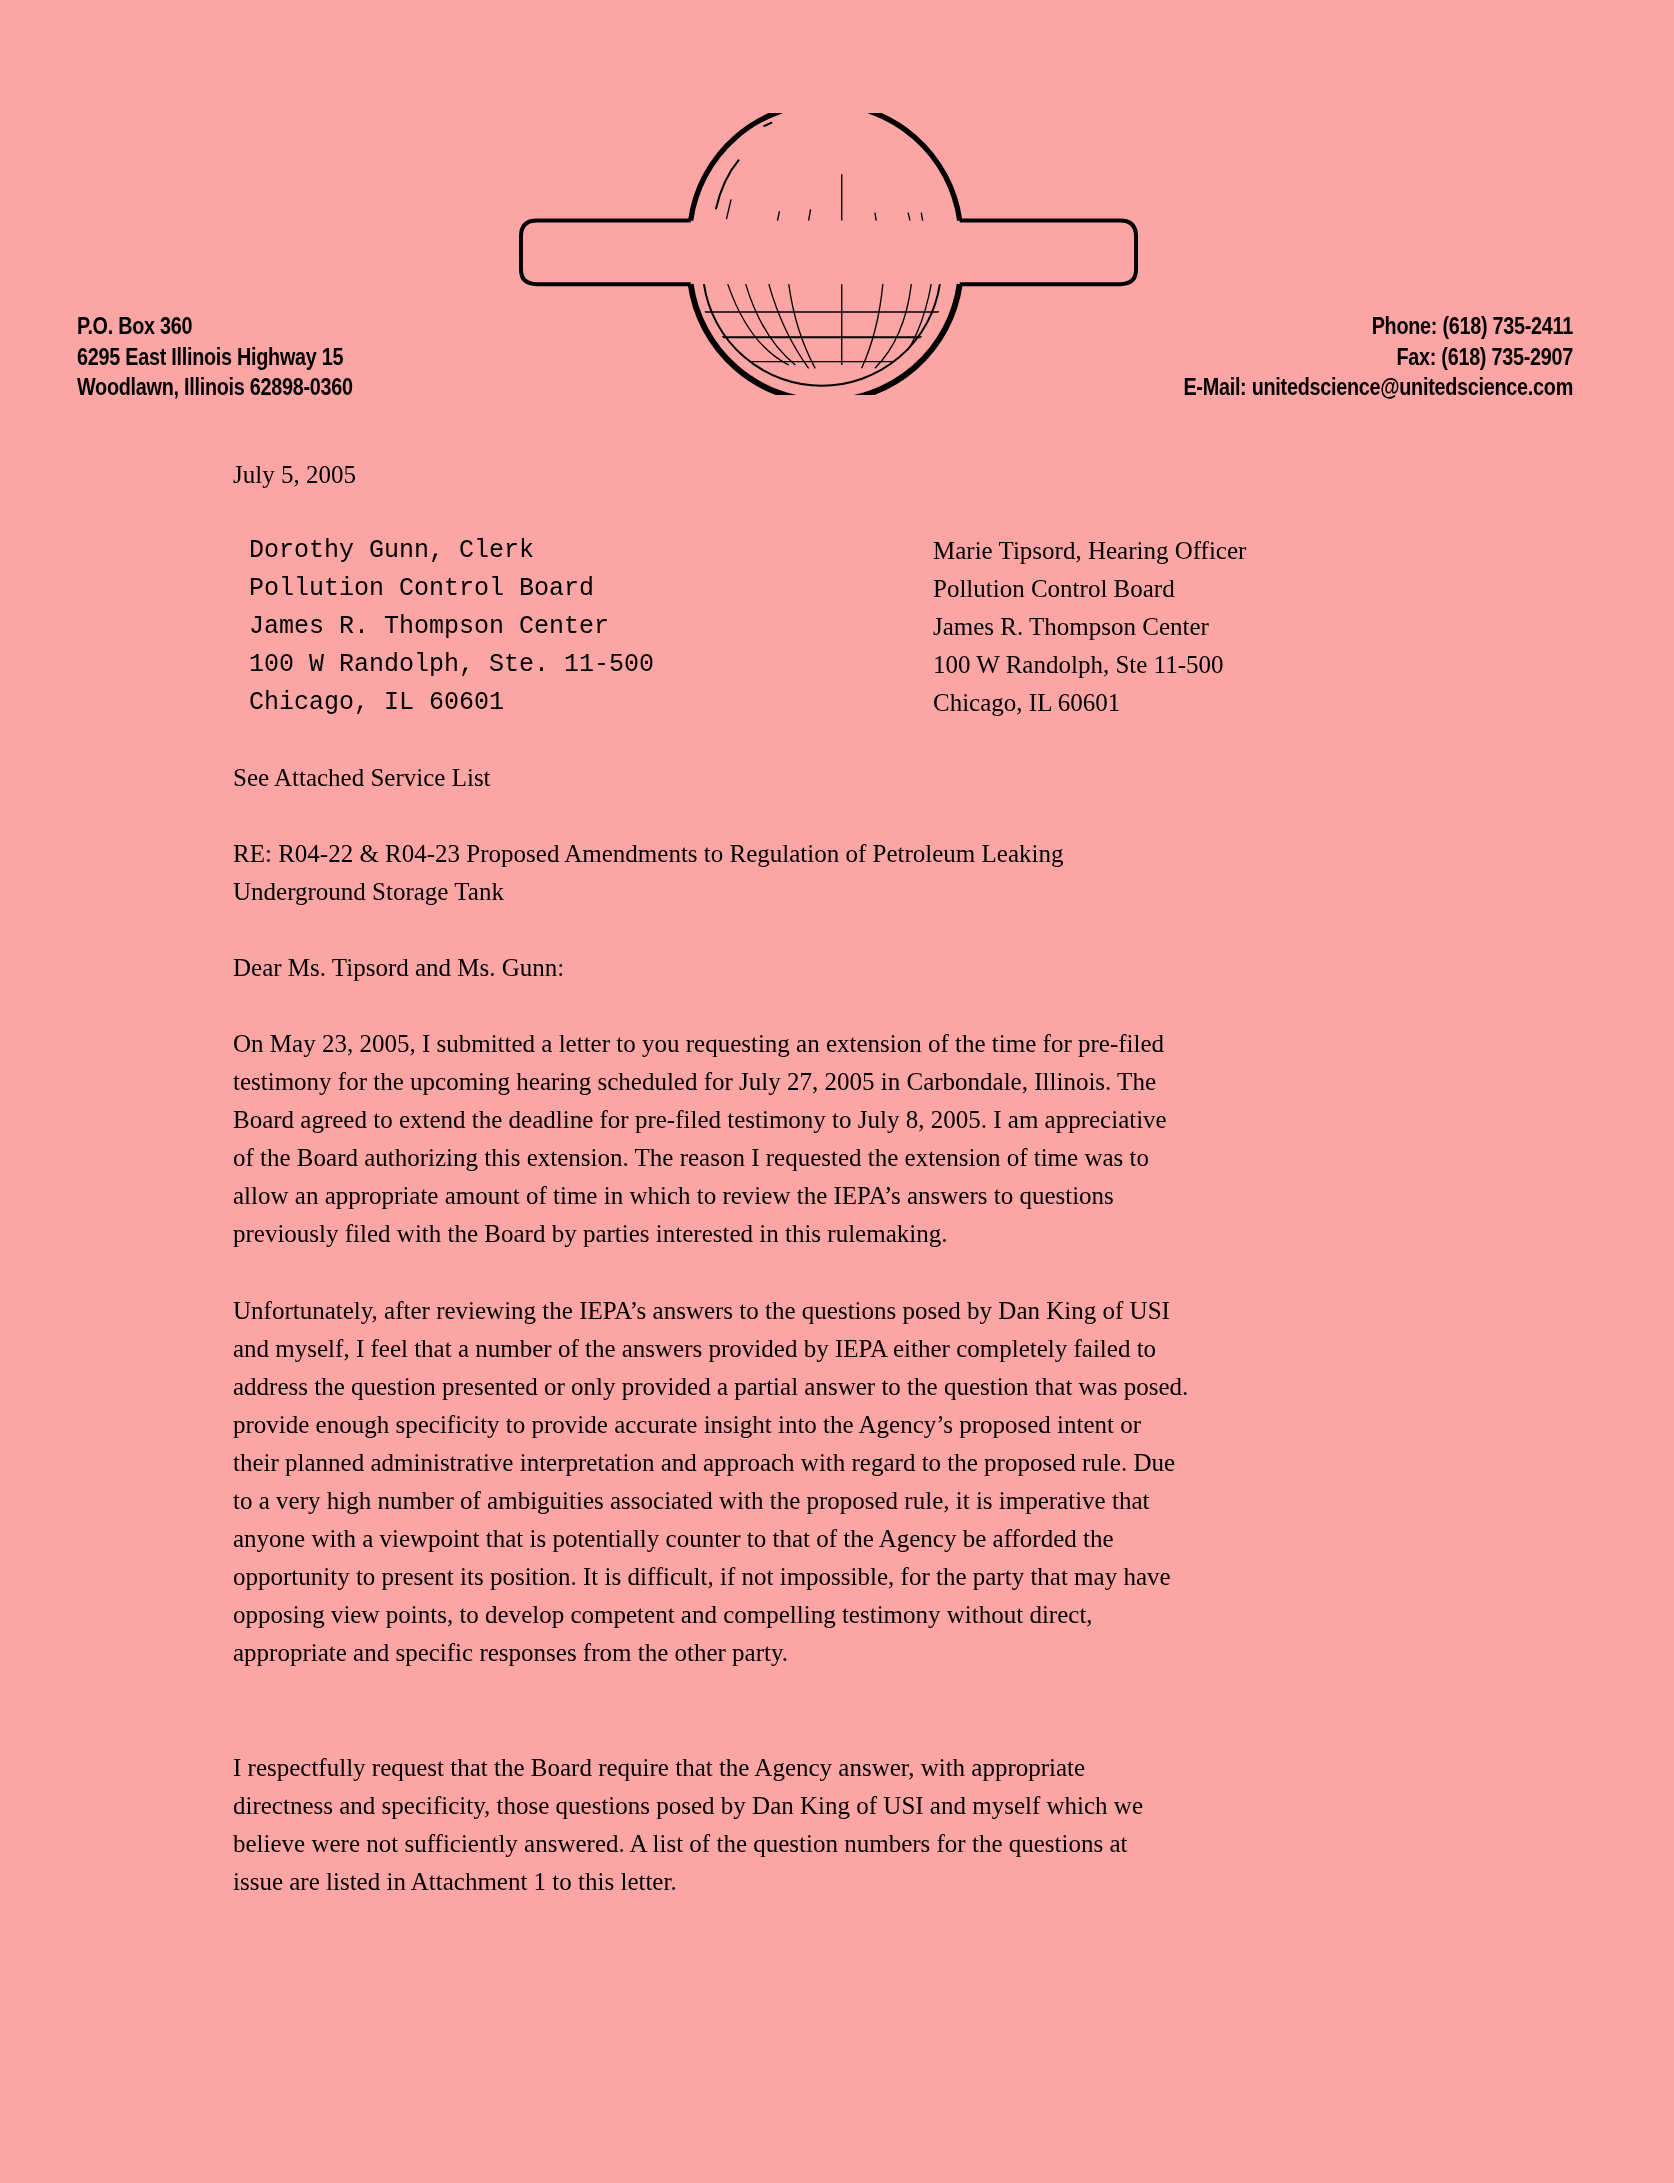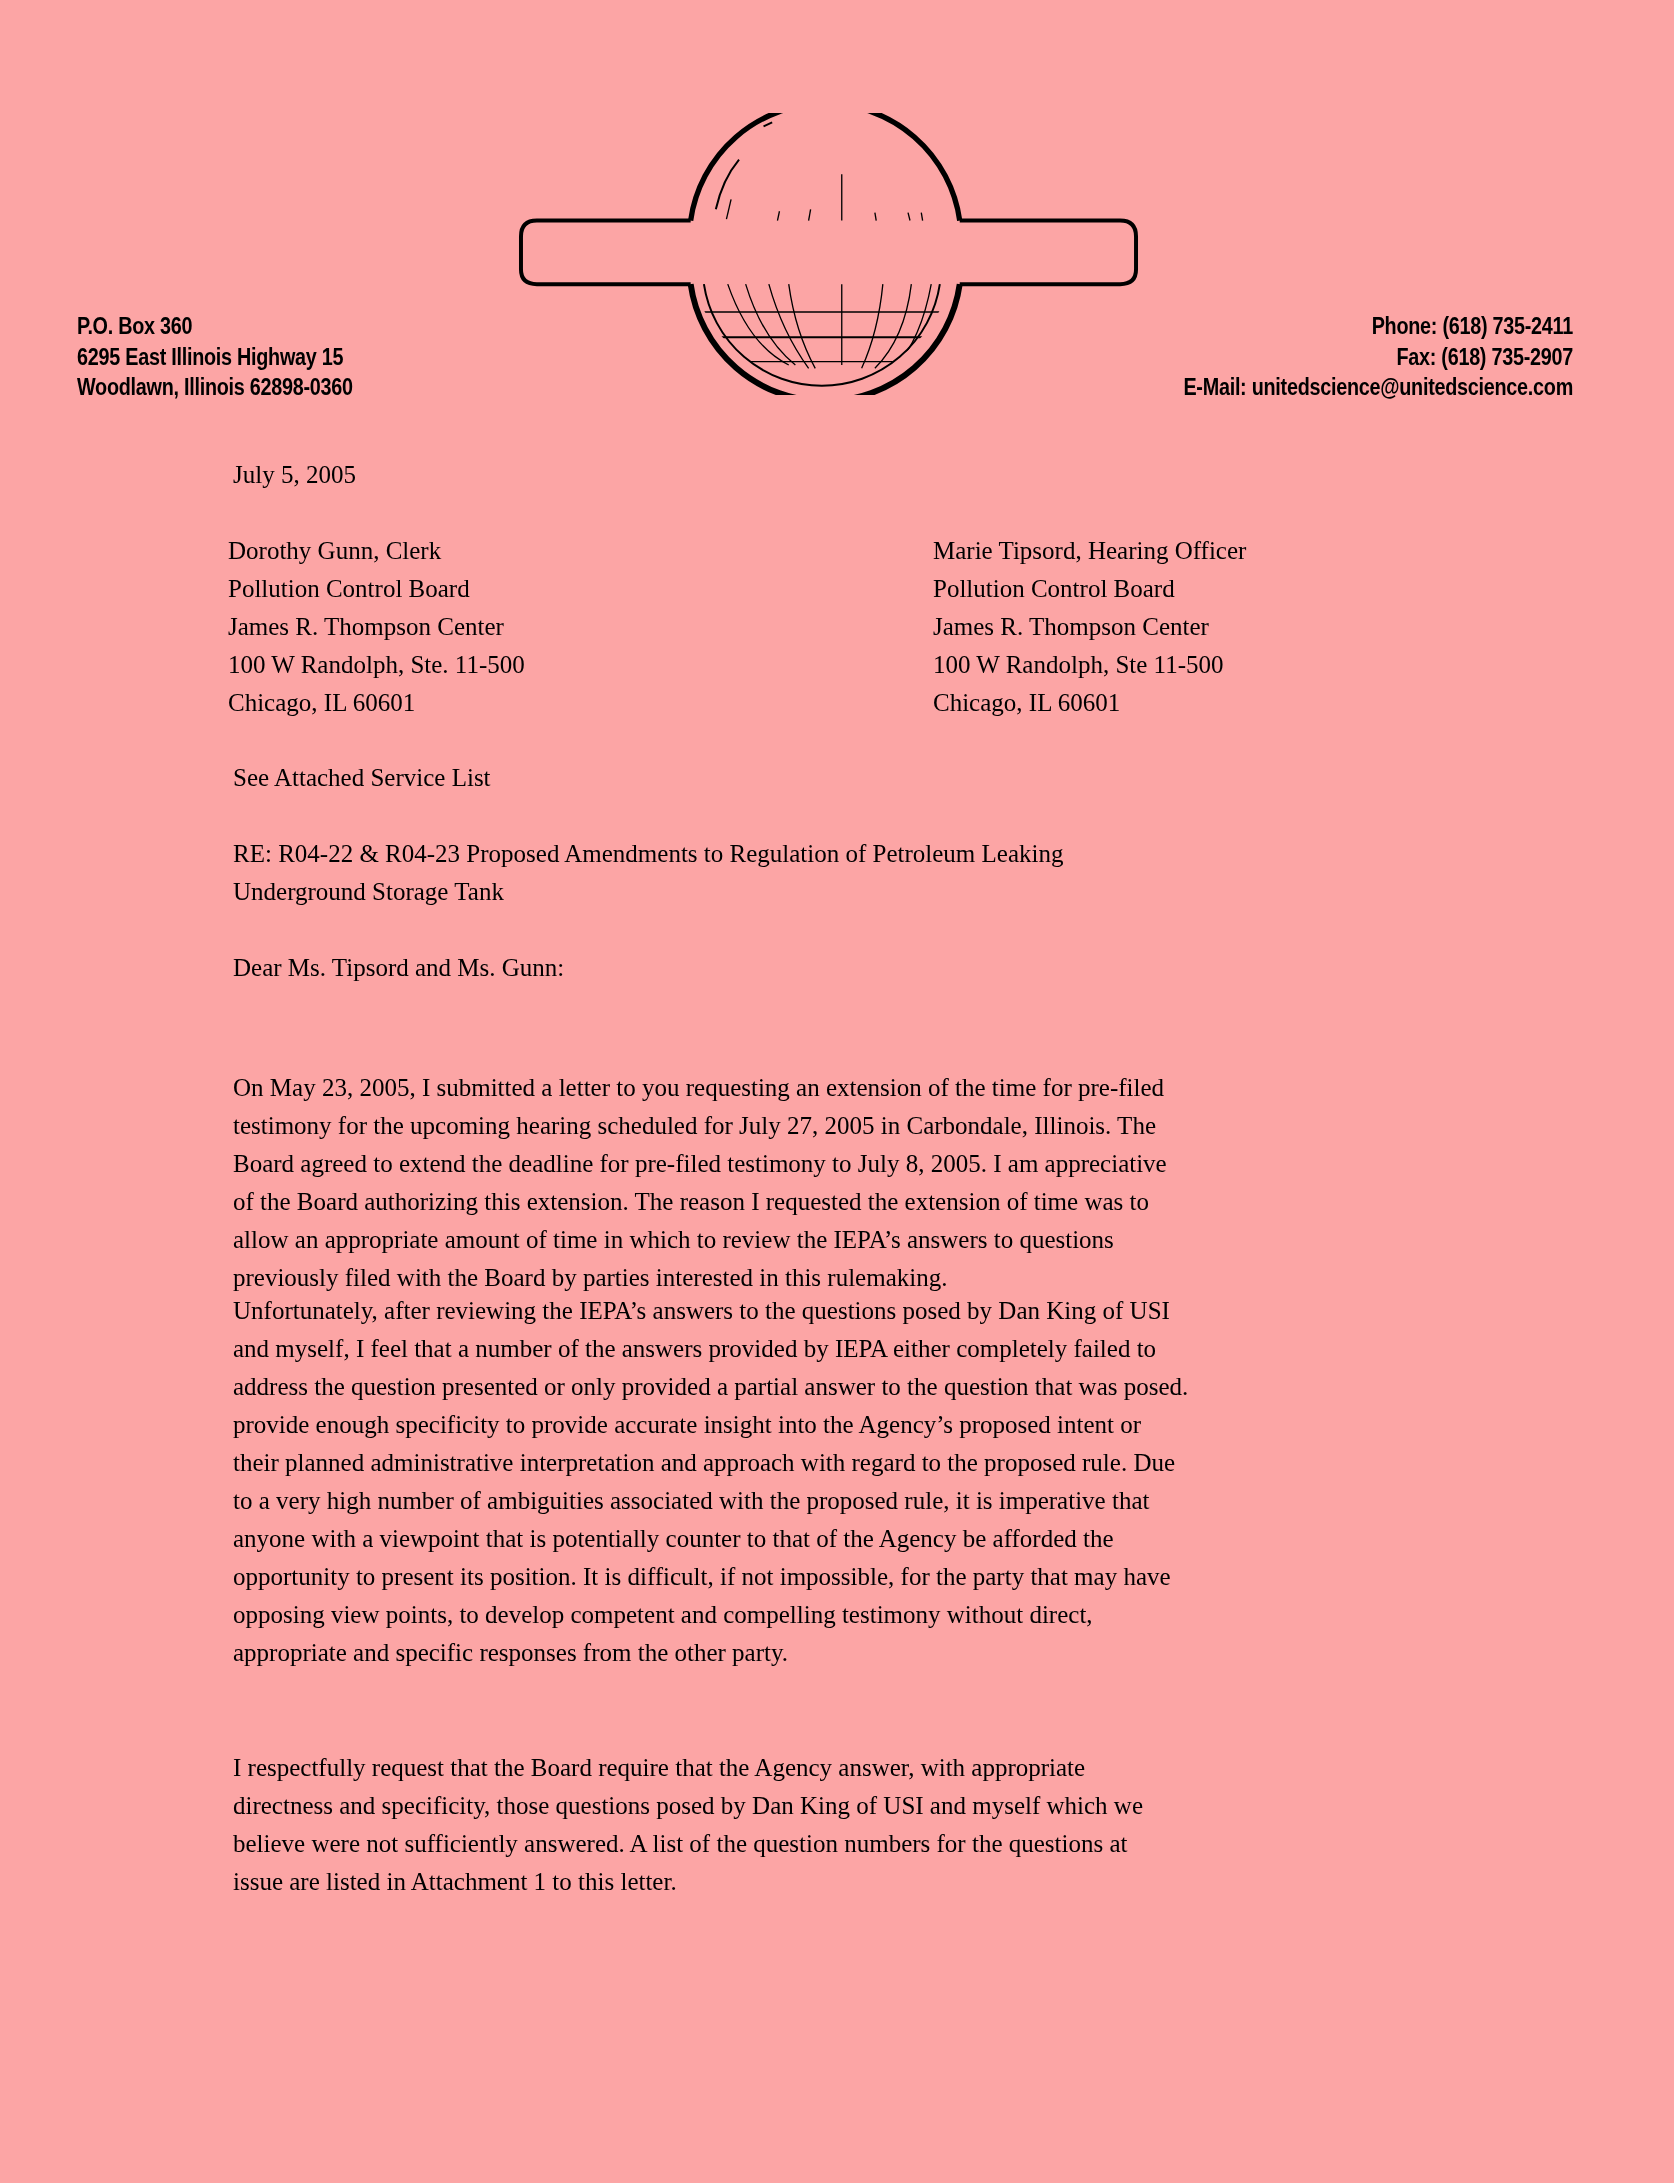--- a/index.html
+++ b/index.html
@@ -12,27 +12,27 @@
   .hdr { position: absolute; font-family: "Liberation Sans", sans-serif; font-weight: bold;
          font-size: 23px; line-height: 30.5px; letter-spacing: -0.3px; transform: scaleX(0.86); }
   .hdr-left { left: 77px; top: 311px; transform-origin: left top; }
   .hdr-right { right: 102px; top: 311px; text-align: right; transform-origin: right top; }
   .hdr div { white-space: nowrap; }
 
   .serif { font-family: "Liberation Serif", serif; font-size: 25px; line-height: 38px; color: #000; }
   .block { position: absolute; white-space: nowrap; }
 
   .date { left: 233px; top: 456px; }
-  .addr-left { left: 228px; top: 532px; }
+  .addr-left { left: 249px; top: 532px; font-family: Liberation Mono, monospace; }
   .addr-right { left: 933px; top: 532px; }
   .service { left: 233px; top: 759px; }
   .re { left: 233px; top: 835px; }
   .salutation { left: 233px; top: 949px; }
   .para { position: absolute; left: 233px; white-space: nowrap; }
-  .p1 { top: 1025px; margin-top: 44px; }
+  .p1 { top: 1025px; }
   .p2 { top: 1292px; }
   .p3 { top: 1749px; }
   .line { display: block; }
 </style>
 </head>
 <body>
 
 <div class="page">
 
   <div class="logo">

